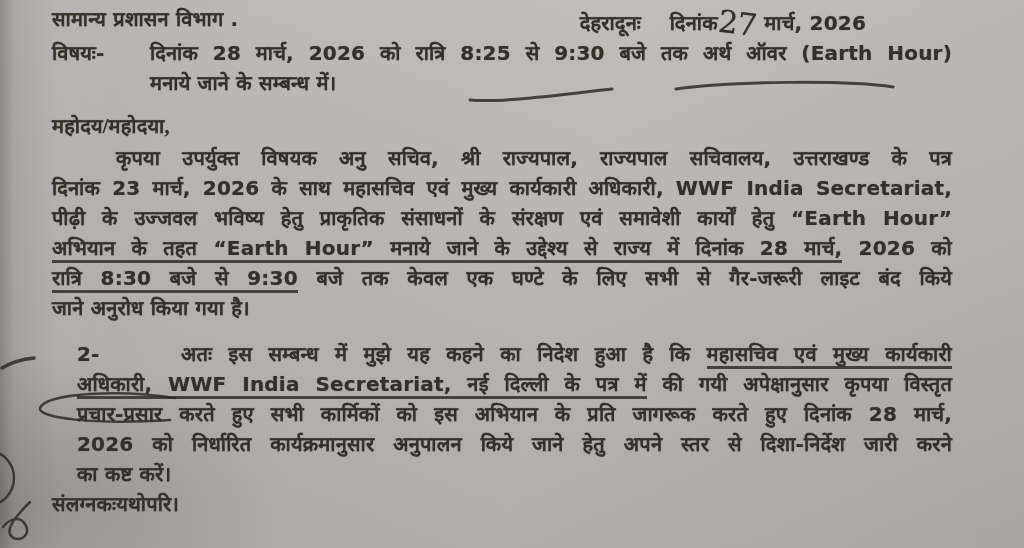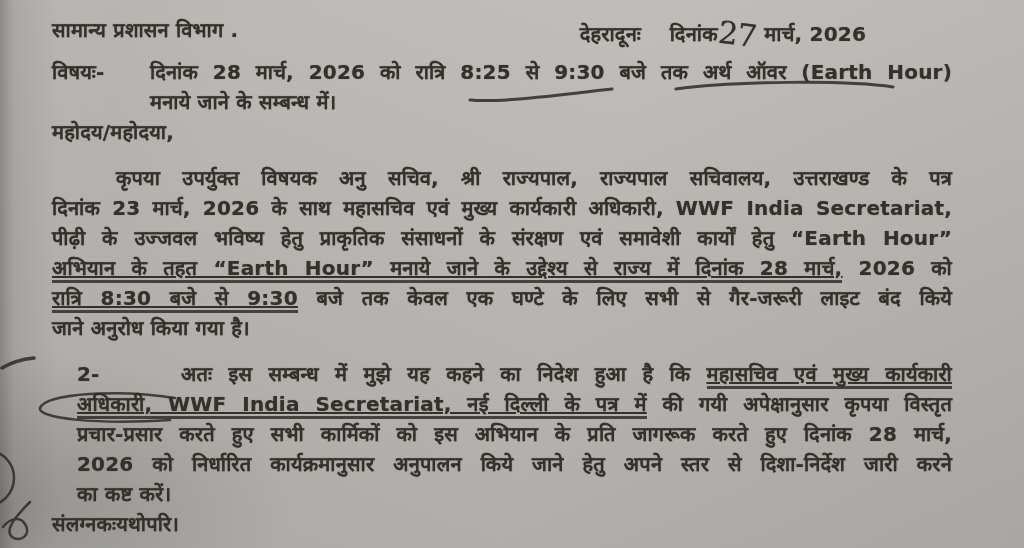--- a/index.html
+++ b/index.html
@@ -7,36 +7,36 @@
     position:relative;width:1024px;height:548px;overflow:hidden;
     background:
       radial-gradient(420px 220px at 0% 92%, rgba(30,28,25,0.18), transparent 70%),
       linear-gradient(to right, rgba(42,40,36,0.28) 0px, rgba(42,40,36,0.07) 14px, rgba(255,255,255,0.03) 60px, transparent 120px),
       linear-gradient(to bottom, rgba(255,255,255,0.07), rgba(0,0,0,0.06)),
       linear-gradient(105deg,#aeacaa 0%,#b7b5b2 22%,#bbb9b6 55%,#b3b1ae 100%);
     font-family:"DejaVu Sans","Liberation Sans",sans-serif;
     color:#34312b;
     font-weight:600;
   }
-  .content{position:absolute;left:52px;width:900px;top:15px;}
+  .content{position:absolute;left:52px;width:900px;top:4px;}
   .line{line-height:30px;font-size:20px;letter-spacing:0.2px;text-shadow:0 0 1px rgba(40,38,33,0.55);white-space:nowrap;}
   .j{text-align:justify;text-align-last:justify;white-space:normal;}
-  .u{border-bottom:3px solid rgba(44,41,36,0.82);padding-bottom:0px;text-decoration:underline;}
+  .u{border-bottom:3px solid rgba(44,41,36,0.82);padding-bottom:0px;}
   .header-row{display:flex;justify-content:space-between;align-items:flex-start;}
   .date-block{margin-right:86px;white-space:nowrap;}
   .hand{
     font-family:"DejaVu Serif","Liberation Serif",serif;font-weight:400;
     font-size:31px;line-height:1;display:inline-block;
     transform:rotate(7deg) translateY(4px);letter-spacing:-1px;margin:0 1px;
   }
-  .subject-row{display:flex;margin-top:8px;}
+  .subject-row{display:flex;}
   .subject-label{flex:none;width:98px;}
   .subject-lines{flex:1;min-width:0;}
-  .salutation{margin-top:0;}
-  .para{margin-top:16px;}
+  .salutation{margin-top:13px;font-family:Liberation Serif, serif;}
+  .para{margin-top:2px;}
   .para2{margin-top:16px;margin-left:25px;}
   .indent{text-indent:64px;}
   .pen-overlay{position:absolute;left:0;top:0;pointer-events:none;}
 </style>
 </head>
 <body>
 
 <div class="paper">
   <div class="content">
 

